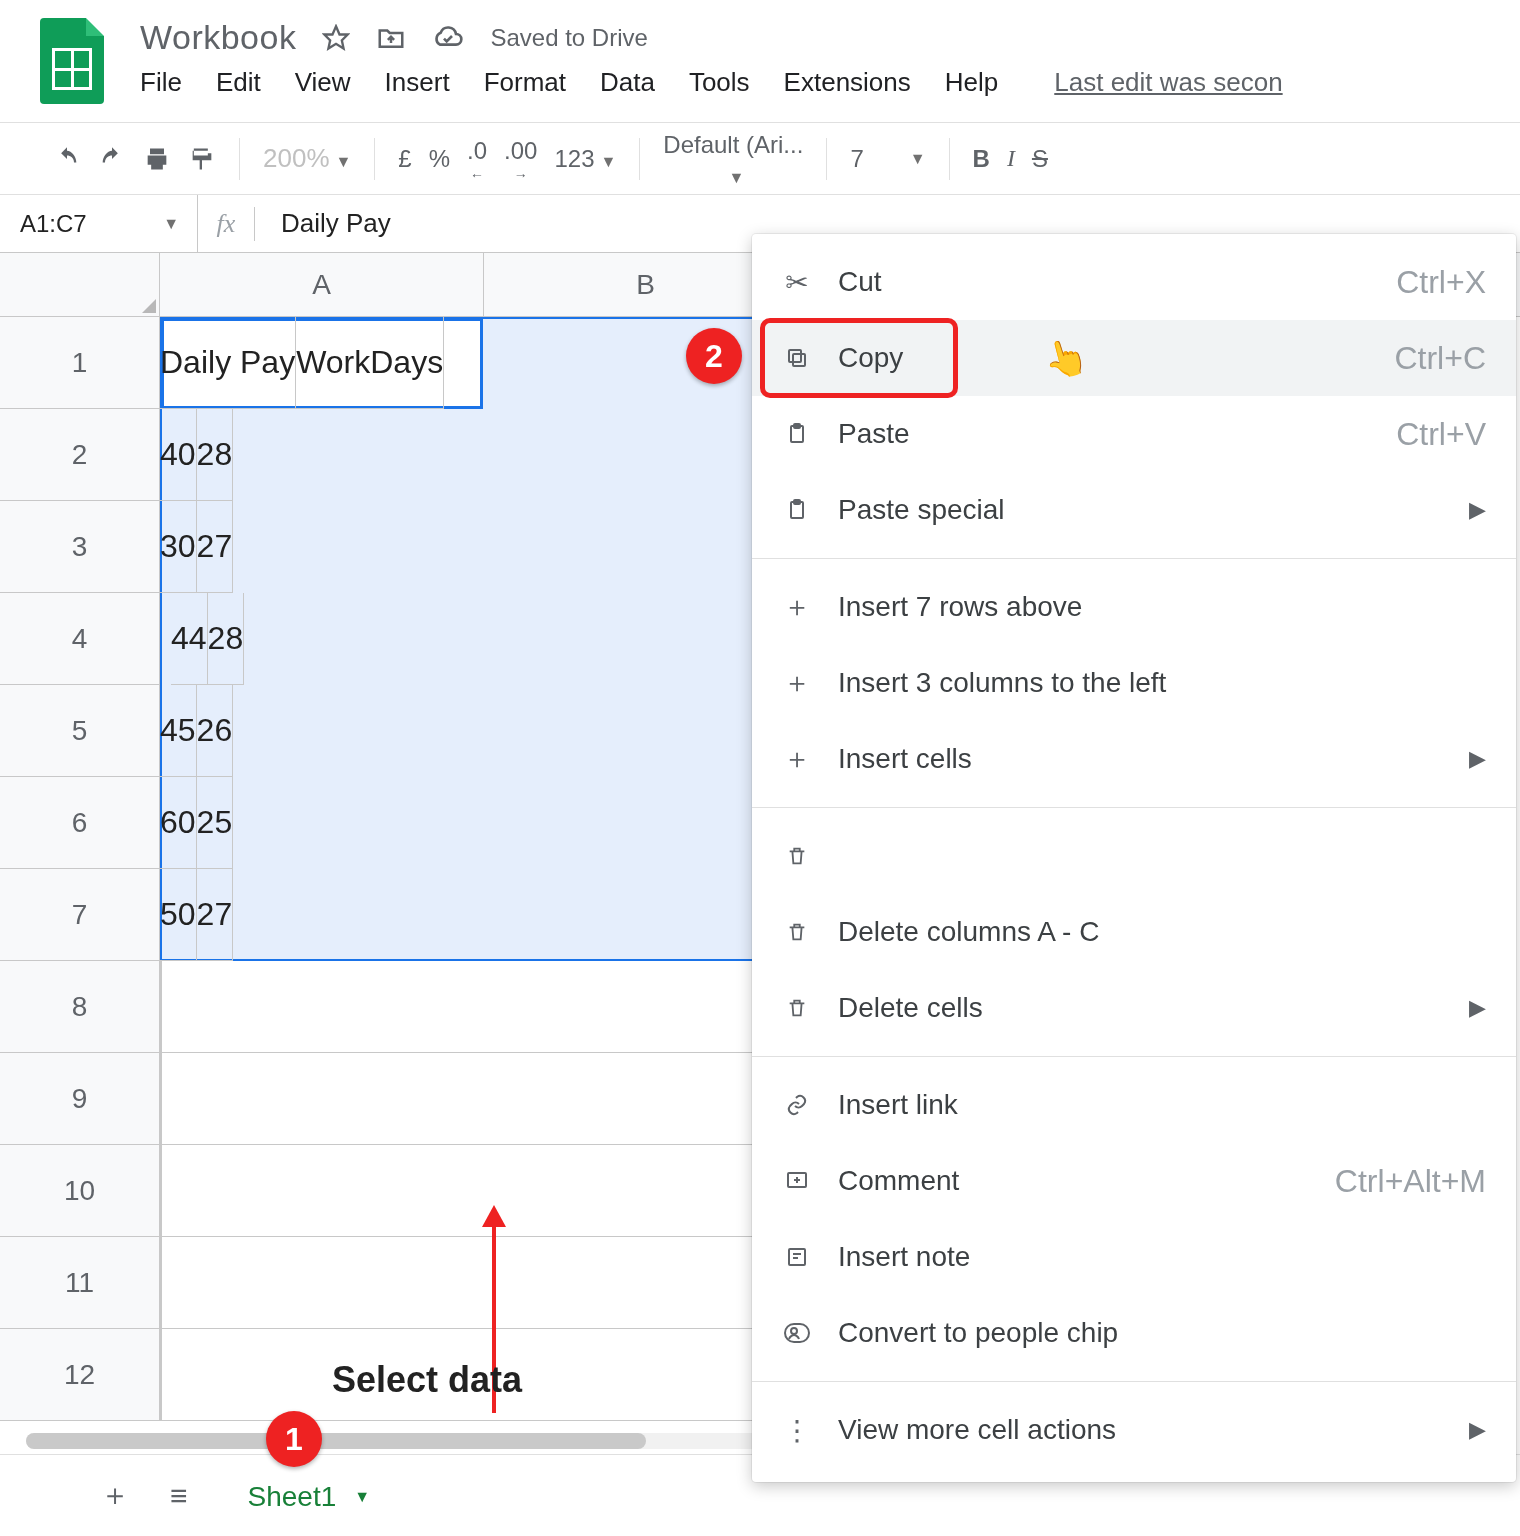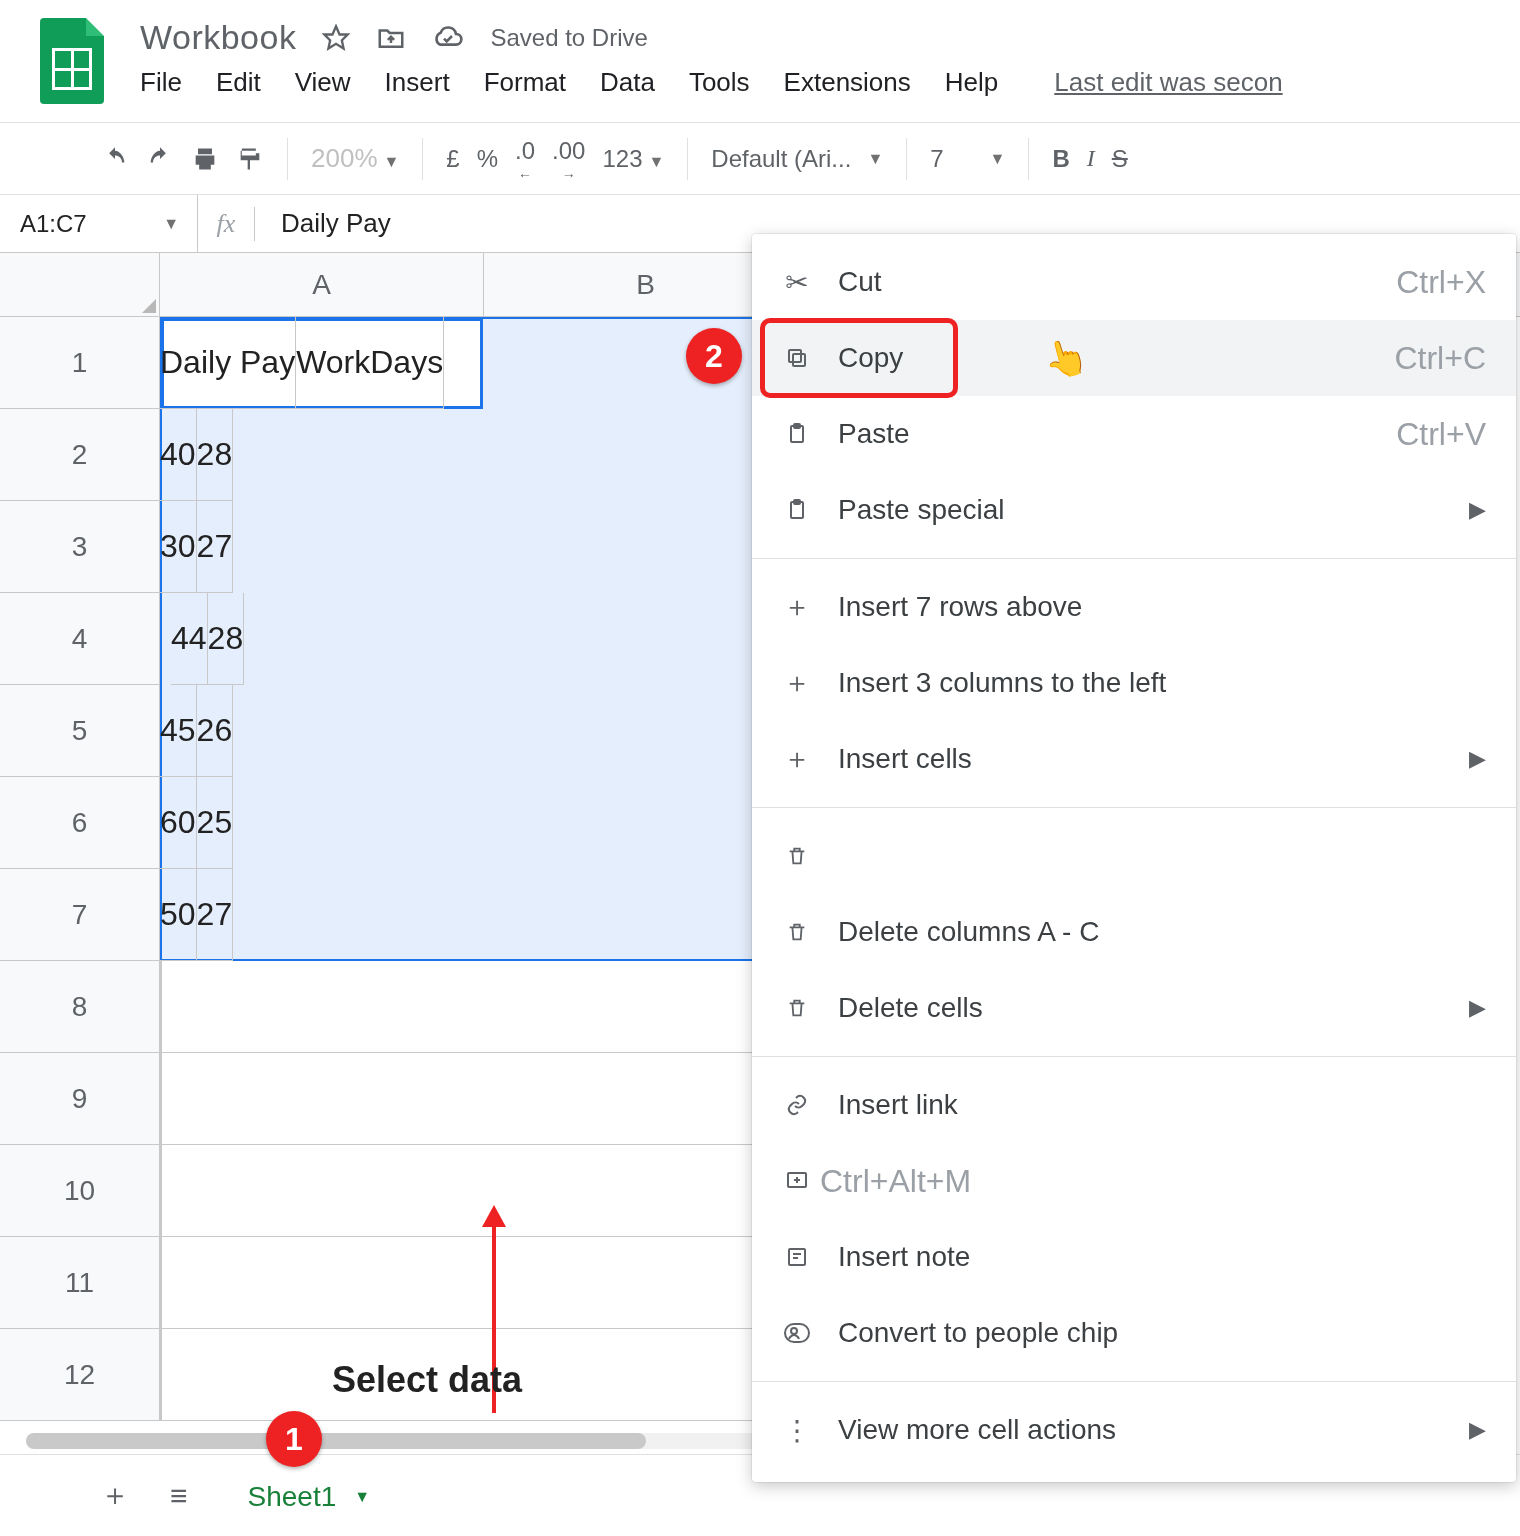--- a/index.html
+++ b/index.html
@@ -16,26 +16,26 @@
   .app-icon .grid:after  { top:0; bottom:0; left:50%; width:3px; margin-left:-1.5px; }
   .title-col { display:flex; flex-direction:column; }
   .title-row { display:flex; align-items:center; gap:26px; }
   .doc-title { font-size:34px; color:#5f6368; letter-spacing:0.5px; }
   .ti-icon { color:#5f6368; display:flex; align-items:center; }
   .saved { font-size:24px; color:#5f6368; }
   .menubar { display:flex; gap:34px; margin-top:10px; font-size:26px; color:#202124; align-items:baseline; }
   .menubar span[data-name="last-edit"] { color:#5f6368; text-decoration:underline; margin-left:22px; font-size:26px; }
   
   .divider { border-bottom:1px solid var(--border); margin-top:18px; }
-  .toolbar { display:flex; align-items:center; height:72px; padding-left:101px; gap:17px; color:#5f6368; font-size:24px; border-bottom:1px solid var(--border); }
+  .toolbar { display:flex; align-items:center; height:72px; padding-left:53px; gap:17px; color:#5f6368; font-size:24px; border-bottom:1px solid var(--border); }
   .toolbar .sep { width:1px; height:42px; background:var(--border); margin:0 6px; }
   .tb-ico { width:28px; height:28px; display:inline-flex; align-items:center; justify-content:center; }
   .zoom { color:#c0c0c0; font-size:26px; }
   .caret { font-size:16px; color:#717171; margin-left:6px; }
-  .font-box { display:flex; align-items:center; gap:10px; }
+  .font-box { display:flex; align-items:center; gap:10px;flex-direction:column; }
   .size-box { display:flex; align-items:center; gap:40px; }
   
   .fbar { display:flex; align-items:center; height:58px; border-bottom:1px solid var(--grid); }
   .namebox { width:198px; height:100%; display:flex; align-items:center; justify-content:space-between; padding:0 18px 0 20px; font-size:24px; border-right:1px solid var(--grid); }
   .fx { width:56px; text-align:center; color:#9aa0a6; font-style:italic; font-size:26px;font-family:Liberation Serif, serif; }
   .fx-sep { width:1px; height:34px; background:var(--grid); }
   .fval { padding-left:26px; font-size:26px; }
   
   .sheet { display:flex; align-items:stretch; }
   .corner { width:160px; height:64px; background:#f8f9fa; border-right:1px solid var(--grid); border-bottom:1px solid var(--grid); position:relative; flex:none; }
@@ -363,20 +363,21 @@
       </span>
     <span class="lbl">Insert link</span>
   </div>
   <div class="ctx-item" data-name="ctx-comment">
     <span class="ico" data-name="comment-icon">
         <svg width="24" height="24" viewBox="0 0 24 24" fill="none" stroke="#5f6368" stroke-width="2">
           <rect x="3" y="4" width="18" height="14" rx="1"></rect>
           <path d="M12 8v6M9 11h6"></path>
         </svg>
       </span>
+    <span class="lbl">Comment</span>
     <span class="sc">Ctrl+Alt+M</span>
   </div>
   <div class="ctx-item" data-name="ctx-insert-note">
     <span class="ico" data-name="note-icon">
         <svg width="24" height="24" viewBox="0 0 24 24" fill="none" stroke="#5f6368" stroke-width="2">
           <rect x="4" y="4" width="16" height="16" rx="1"></rect>
           <path d="M8 9h8M8 13h5"></path>
         </svg>
       </span>
     <span class="lbl">Insert note</span>

